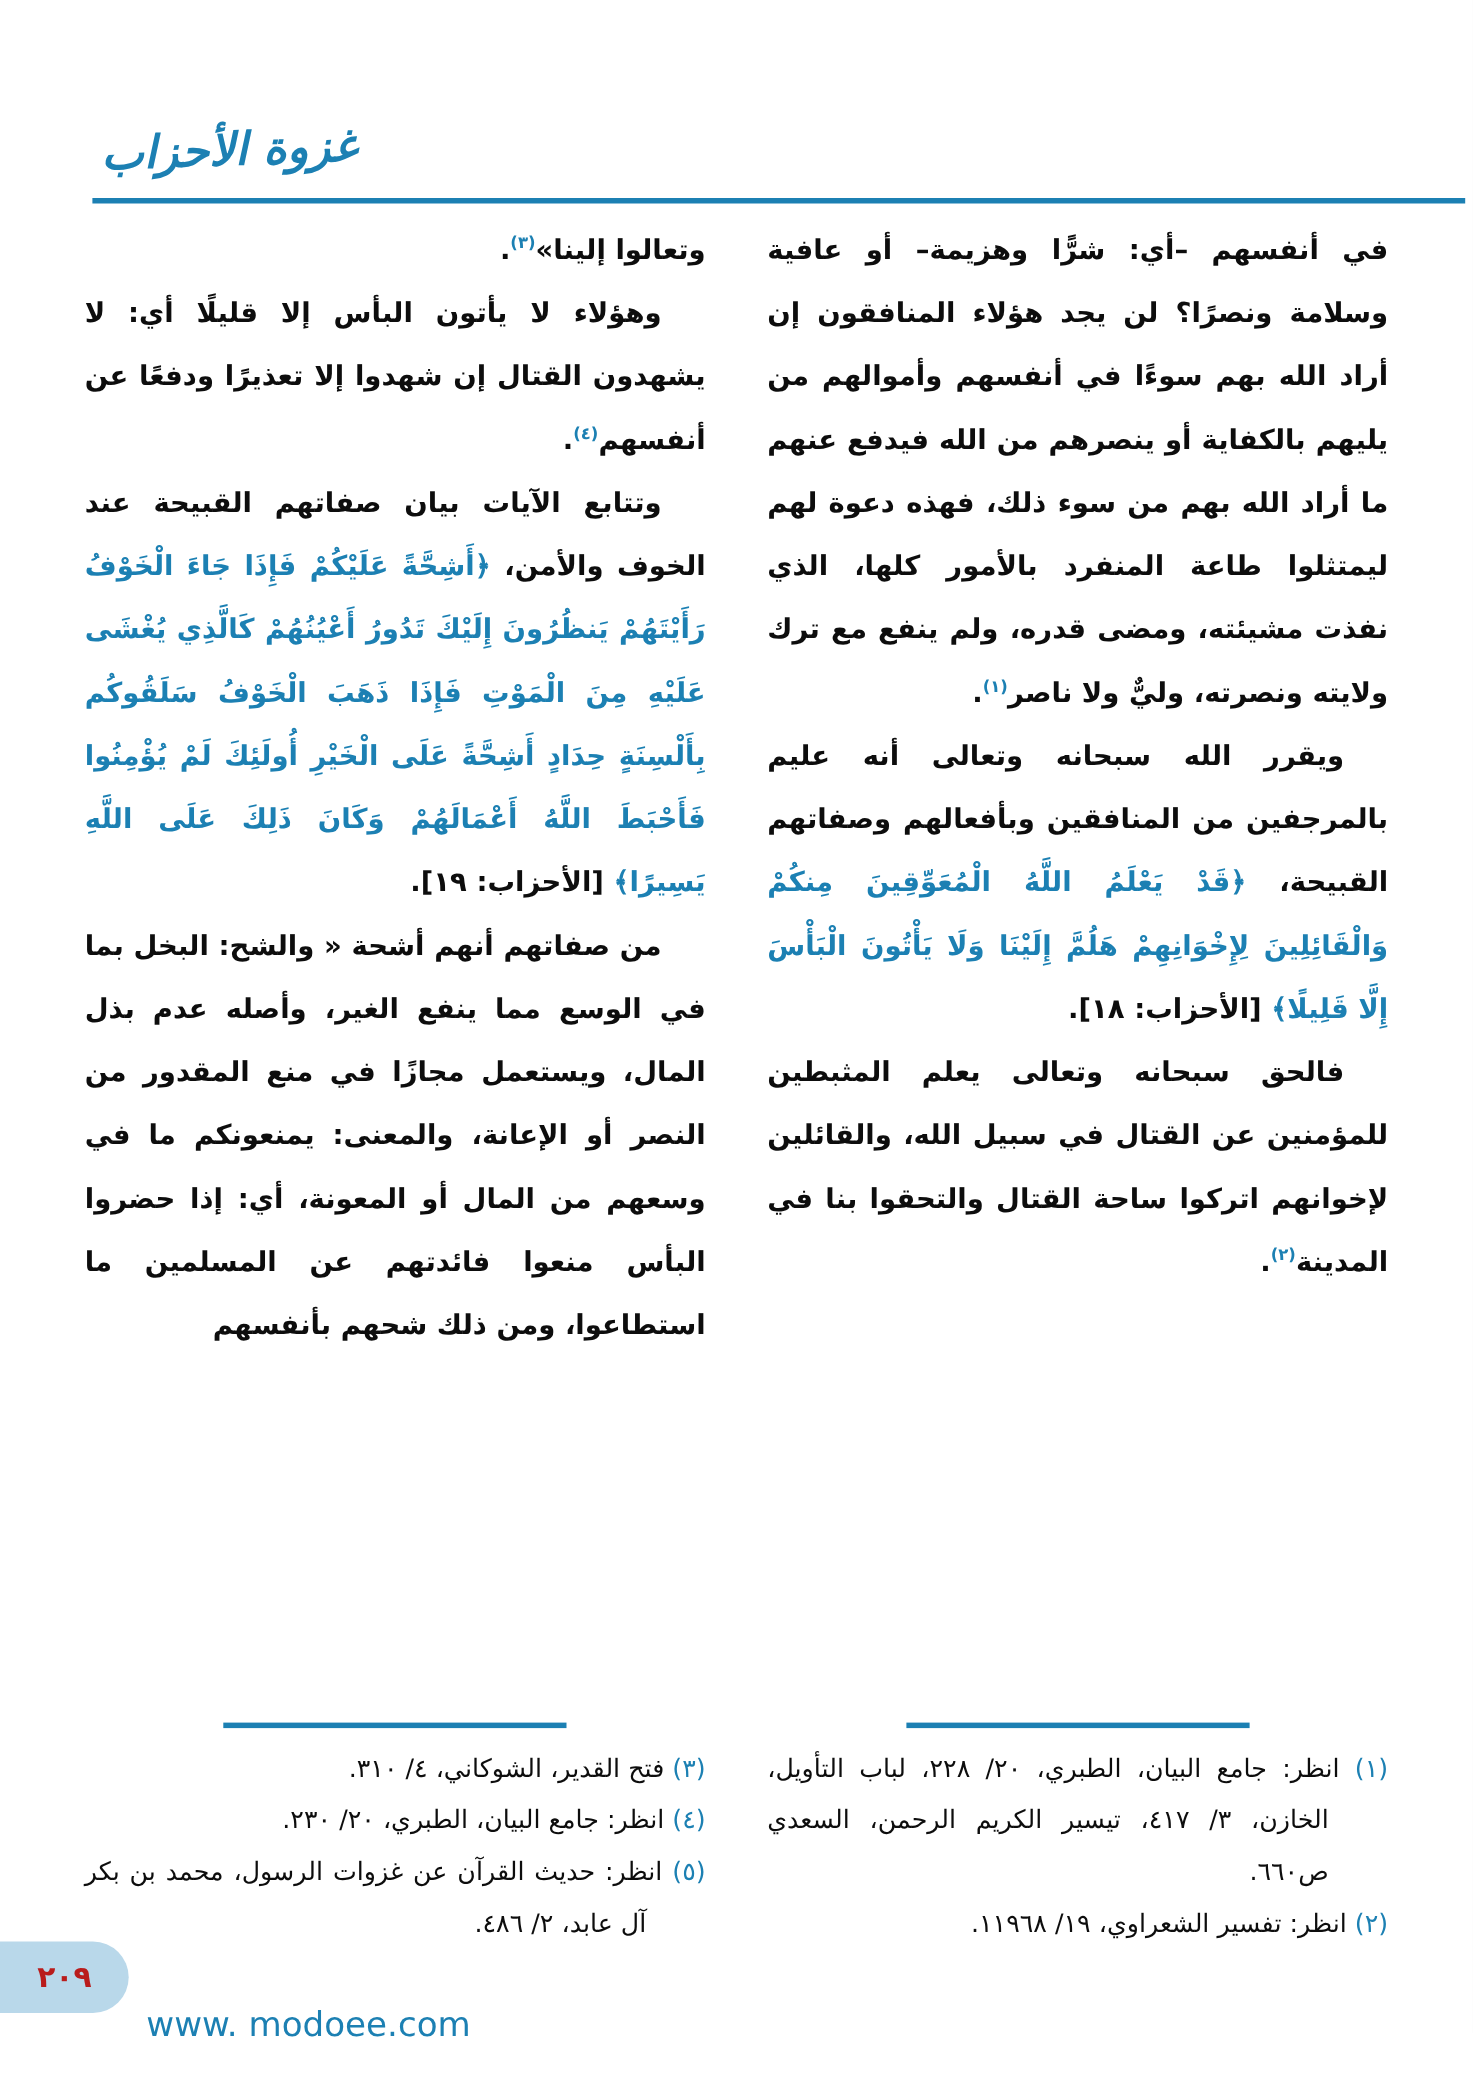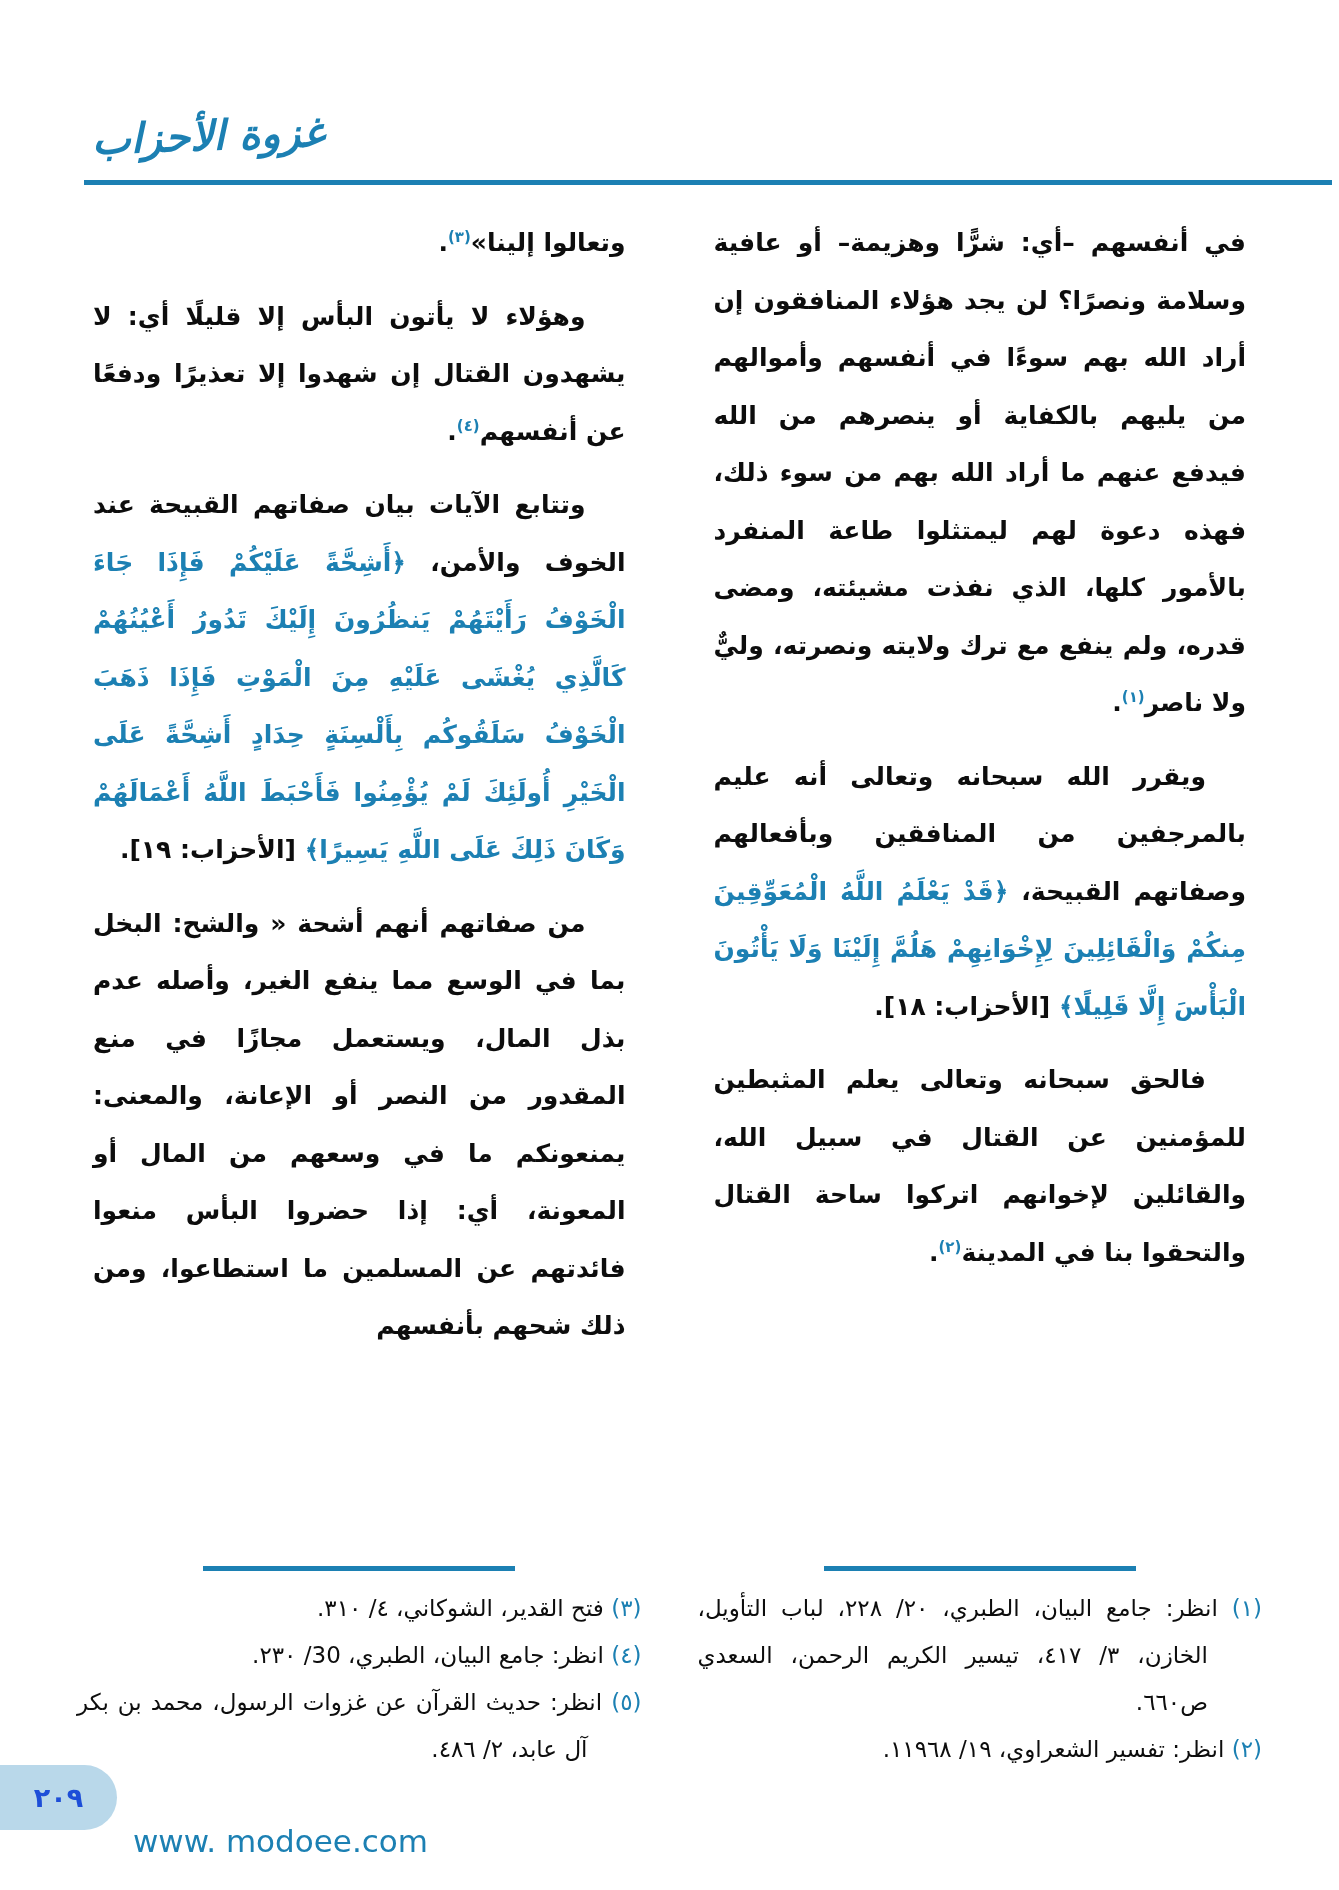--- a/index.html
+++ b/index.html
@@ -19,21 +19,21 @@
     position:absolute; left:84px; top:180px; width:1248px; height:5px;
     background:var(--accent);
   }
   
   .body-columns{
     position:absolute; top:198px; right:77px; width:1185px; height:1360px;
     display:flex; gap:56px; overflow:hidden;
   }
   .col{ flex:1; overflow:hidden; }
   .para{
-    margin:16px; font-size:25px; font-weight:bold; line-height:2.3;
+    margin:0; font-size:25px; font-weight:bold; line-height:2.3;
     text-align:justify; color:var(--ink);
   }
   .para.indent{ text-indent:40px; }
   .run-t{ color:var(--ink); }
   .quran{ color:var(--accent); }
   sup.marker{
     color:var(--accent); font-size:15px; line-height:0; font-weight:bold;
     letter-spacing:1px;
   }
   
@@ -48,21 +48,21 @@
     padding-right:54px; text-indent:-54px; color:#111111;
   }
   .fn-num{ color:var(--accent); }
   
   .page-badge{
     position:absolute; left:0; top:1765px; width:117px; height:65px;
     background:var(--badge); border-radius:0 33px 33px 0;
     display:flex; align-items:center; justify-content:center;
   }
   .page-badge span{
-    color:#1d4ed8; font-size:27px; font-weight:bold; letter-spacing:4px;
+    color:#b91c1c; font-size:27px; font-weight:bold; letter-spacing:4px;
   }
   .website{
     position:absolute; left:133px; top:1779px; direction:ltr;
     color:var(--accent); font-size:31px; font-weight:normal;margin-top:44px;
   }
 </style>
 </head>
 <body>
 
 <div class="page">
@@ -90,21 +90,21 @@
       <div class="fn-sep"></div>
       <div>
           <div class="footnote"><span class="fn-num">(١)</span><span class="run-t"> انظر: جامع البيان، الطبري، ٢٠/ ٢٢٨، لباب التأويل، الخازن، ٣/ ٤١٧، تيسير الكريم الرحمن، السعدي ص٦٦٠.</span></div>
           <div class="footnote"><span class="fn-num">(٢)</span><span class="run-t"> انظر: تفسير الشعراوي، ١٩/ ١١٩٦٨.</span></div>
         </div>
     </div>
     <div class="fncol">
       <div class="fn-sep"></div>
       <div>
           <div class="footnote"><span class="fn-num">(٣)</span><span class="run-t"> فتح القدير، الشوكاني، ٤/ ٣١٠.</span></div>
-          <div class="footnote"><span class="fn-num">(٤)</span><span class="run-t"> انظر: جامع البيان، الطبري، 30/ ٢٣٠.</span></div>
+          <div class="footnote"><span class="fn-num">(٤)</span><span class="run-t"> انظر: جامع البيان، الطبري، ٢٠/ ٢٣٠.</span></div>
           <div class="footnote"><span class="fn-num">(٥)</span><span class="run-t"> انظر: حديث القرآن عن غزوات الرسول، محمد بن بكر آل عابد، ٢/ ٤٨٦.</span></div>
         </div>
     </div>
   </div>
 
   <div class="page-badge">
     <span>٢٠٩</span>
   </div>
 
   <div class="website">www. modoee.com</div>

